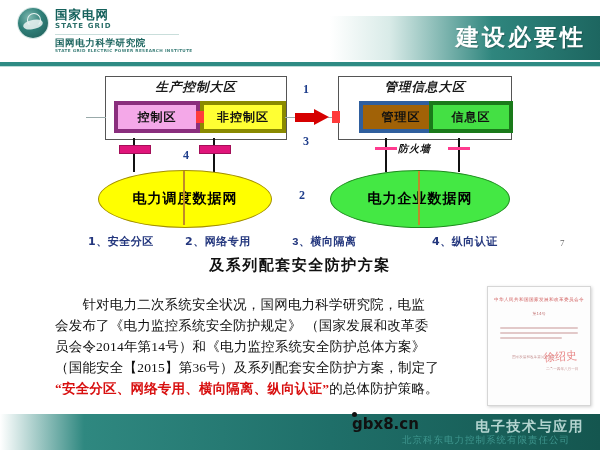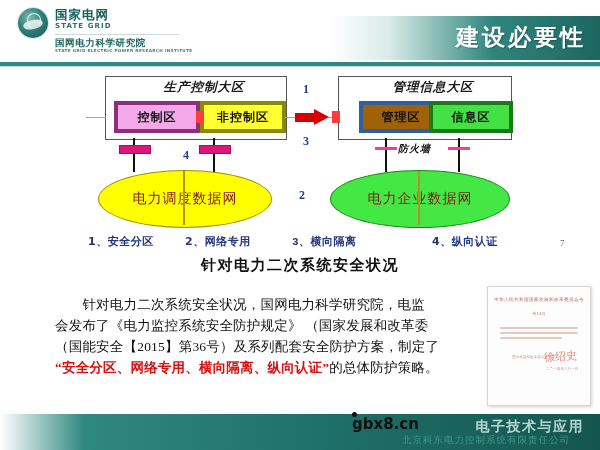--- a/index.html
+++ b/index.html
@@ -35,21 +35,21 @@
     background:linear-gradient(90deg,#ffffff 0%,#d9ebe8 22%,#2f867e 60%,#1d6660 100%);}
   .slide-title{position:absolute;right:14px;top:22px;font-size:23px;font-weight:bold;color:#ffffff;
     letter-spacing:3px;text-shadow:1px 1px 1px rgba(0,0,0,.25);}
 
   
   .diagram{position:absolute;left:0;top:70px;width:600px;height:208px;}
 
   .zonebox{position:absolute;border:1px solid #555;background:#fff;}
   #prod-zone{left:105px;top:6px;width:180px;height:62px;}
   #mgmt-zone{left:338px;top:6px;width:172px;height:62px;}
-  .zonetitle{position:absolute;top:2px;left:8px;width:100%;text-align:center;
+  .zonetitle{position:absolute;top:2px;left:0;width:100%;text-align:center;
     font-size:12.5px;font-style:italic;font-weight:bold;color:#1a1a1a;letter-spacing:1px;}
 
   .subzone{position:absolute;top:24px;height:24px;border:4px solid #000000;
     display:flex;align-items:center;justify-content:center;
     font-size:12px;font-weight:bold;color:#111;letter-spacing:1px;}
   #ctrl-zone{left:8px;width:78px;background:#f4a8e8;border-color:#8a2e7d;}
   #nonctrl-zone{left:94px;width:78px;background:#ffff33;border-color:#8a8a00;}
   #admin-zone{left:20px;width:76px;background:#a16207;border-color:#2f5f9e;}
   #info-zone{left:90px;width:76px;background:#44e044;border-color:#1a7a1a;}
 
@@ -83,21 +83,21 @@
   #fwb-1{left:119px;top:75px;}
   #fwb-2{left:199px;top:75px;}
   .fwcross{position:absolute;width:22px;height:2.5px;background:#ff3b8f;}
   #fwc-1{left:375px;top:77px;}
   #fwc-2{left:448px;top:77px;}
   .fwlabel{position:absolute;left:398px;top:72px;font-size:10px;font-weight:bold;
     font-style:italic;color:#111;letter-spacing:1px;}
 
   .ellipse{position:absolute;border:1px solid #666;border-radius:50%;
     display:flex;align-items:center;justify-content:center;
-    font-size:14px;font-weight:normal;color:#7f1d1d;letter-spacing:1px;}
+    font-size:14px;font-weight:bold;color:#000000;letter-spacing:1px;}
   #net-dispatch{left:98px;top:100px;width:172px;height:56px;background:#ffff00;border-color:#a38f00;}
   #net-enterprise{left:330px;top:100px;width:178px;height:56px;background:#44e844;border-color:#1d8a1d;}
   .vsplit{position:absolute;width:1.5px;background:#c08a2a;}
   #vs-1{left:183px;top:101px;height:54px;}
   #vs-2{left:418px;top:101px;height:54px;}
 
   .legend{position:absolute;left:0;top:164px;width:600px;
     display:flex;font-size:11px;font-weight:bold;color:#24377e;letter-spacing:.5px;}
   .legend span{position:absolute;}
   #lg1{left:88px;} #lg2{left:185px;} #lg3{left:292px;font-family:Liberation Mono, monospace;} #lg4{left:432px;}
@@ -207,26 +207,27 @@
     <div class="vsplit" id="vs-2"></div>
 
     <div class="legend">
       <span id="lg1">1、安全分区</span>
       <span id="lg2">2、网络专用</span>
       <span id="lg3">3、横向隔离</span>
       <span id="lg4">4、纵向认证</span>
     </div>
     <div class="pagenum">7</div>
 
-    <div class="caption">针对电力二次系统安全状况</div>
+    <div class="caption">及系列配套安全防护方案</div>
   </div>
 
   <div class="bodytext">
     <p><span>　　</span><span>针对电力二次系统安全状况，国网电力科学研究院，电监</span></p>
     <p>会发布了《电力监控系统安全防护规定》 （国家发展和改革委</p>
+    <p>员会令2014年第14号）和《电力监控系统安全防护总体方案》</p>
     <p>（国能安全【2015】第36号）及系列配套安全防护方案，制定了</p>
     <p><span class="red-em">“安全分区、网络专用、横向隔离、纵向认证”</span><span>的总体防护策略。</span></p>
   </div>
 
   <div class="cert">
     <div class="cert-title">中华人民共和国国家发展和改革委员会令</div>
     <div class="cert-sub">第14号</div>
     <div class="cert-line" style="top:40px;width:78px;"></div>
     <div class="cert-line" style="top:45px;width:78px;"></div>
     <div class="cert-line" style="top:50px;width:62px;"></div>

